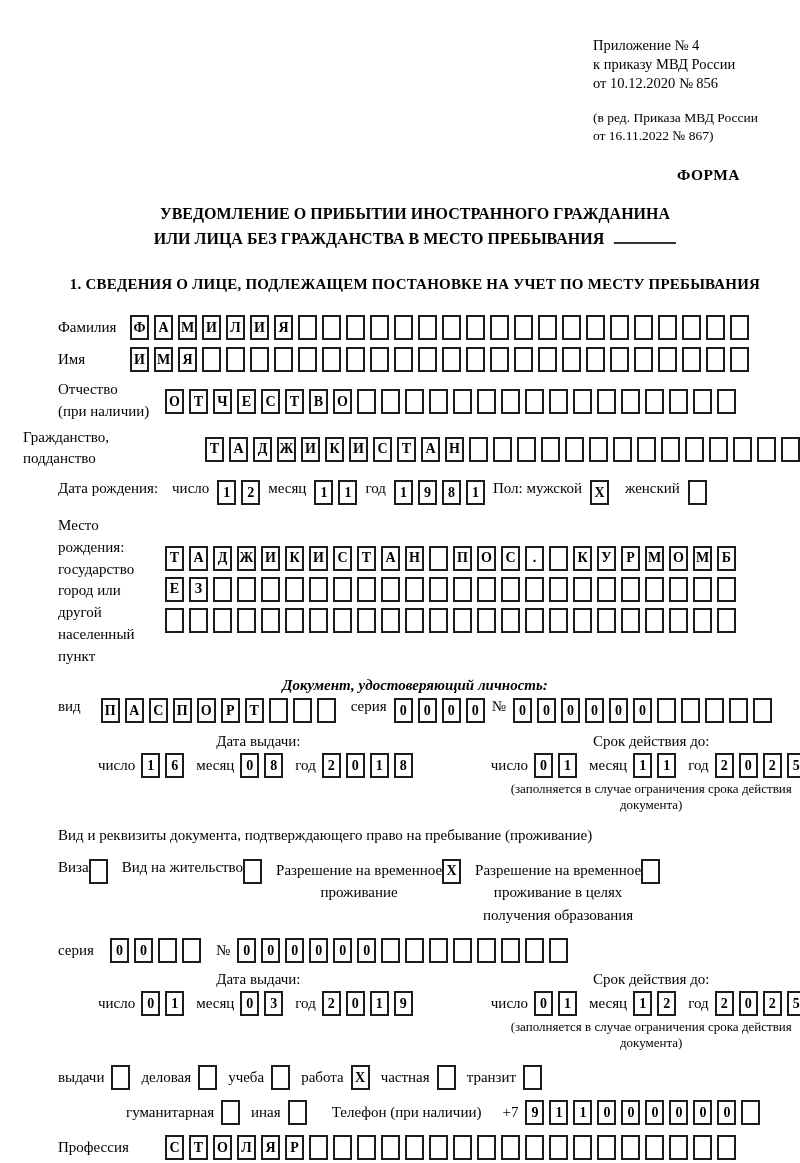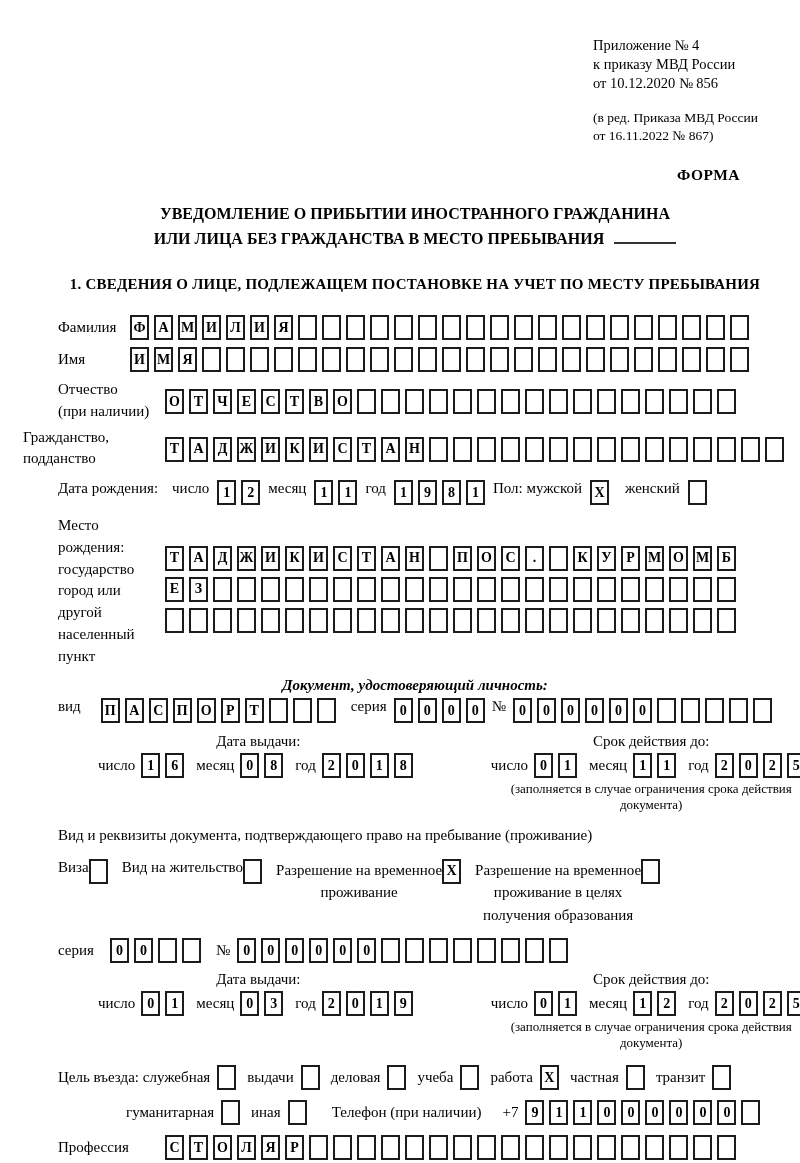--- a/index.html
+++ b/index.html
@@ -168,21 +168,21 @@
         <span class="cell"></span>
         <span class="cell"></span>
         <span class="cell"></span>
         <span class="cell"></span>
         <span class="cell"></span>
         <span class="cell"></span>
         <span class="cell"></span>
       </div>
   </div>
 
-  <div class="row" style="margin-top:4px;">
+  <div class="row" style="margin-top:4px;gap:40px;">
     <div class="lblcol w72" style="width:107px;flex-basis:107px;margin-left:-35px;padding-left:0;">
       <div>Гражданство,</div>
       <div>подданство</div>
     </div>
     <div class="cells mt2" style="margin-left:35px;">
         <span class="cell">Т</span>
         <span class="cell">А</span>
         <span class="cell">Д</span>
         <span class="cell">Ж</span>
         <span class="cell">И</span>
@@ -522,26 +522,20 @@
             <span class="cell">2</span>
             <span class="cell">5</span>
           </span>
       </div>
       <div class="small-note">(заполняется в случае ограничения срока действия документа)</div>
     </div>
   </div>
 
   <div class="purpose">
     <span class="pitem">
-      <span>Цель въезда: служебная</span>
-      <span class="cells">
-          <span class="cell"></span>
-        </span>
-    </span>
-    <span class="pitem">
       <span>выдачи</span>
       <span class="cells">
           <span class="cell"></span>
         </span>
     </span>
     <span class="pitem">
       <span>деловая</span>
       <span class="cells">
           <span class="cell"></span>
         </span>

